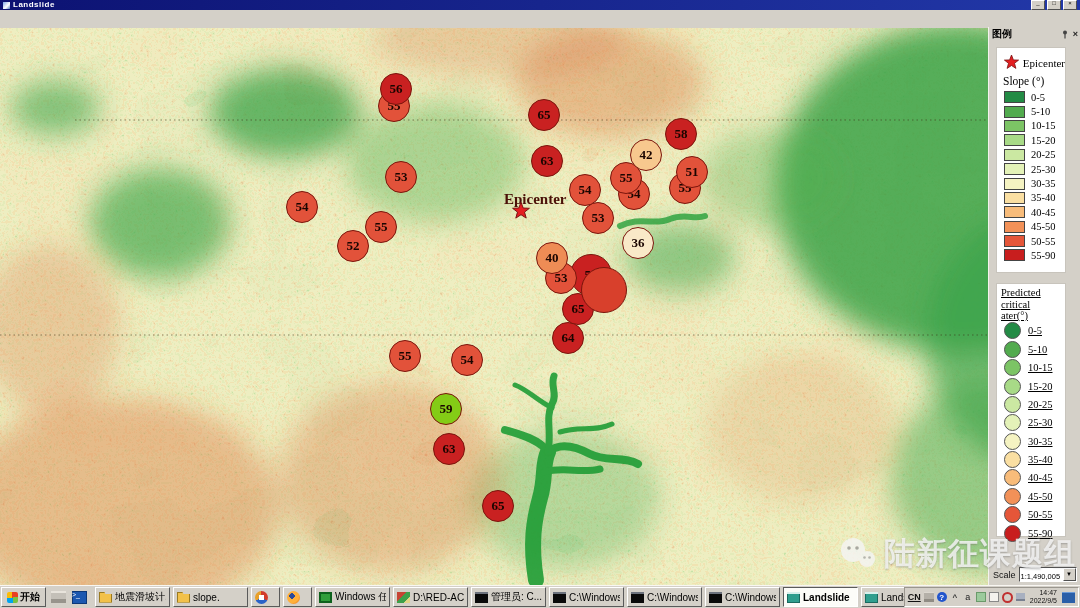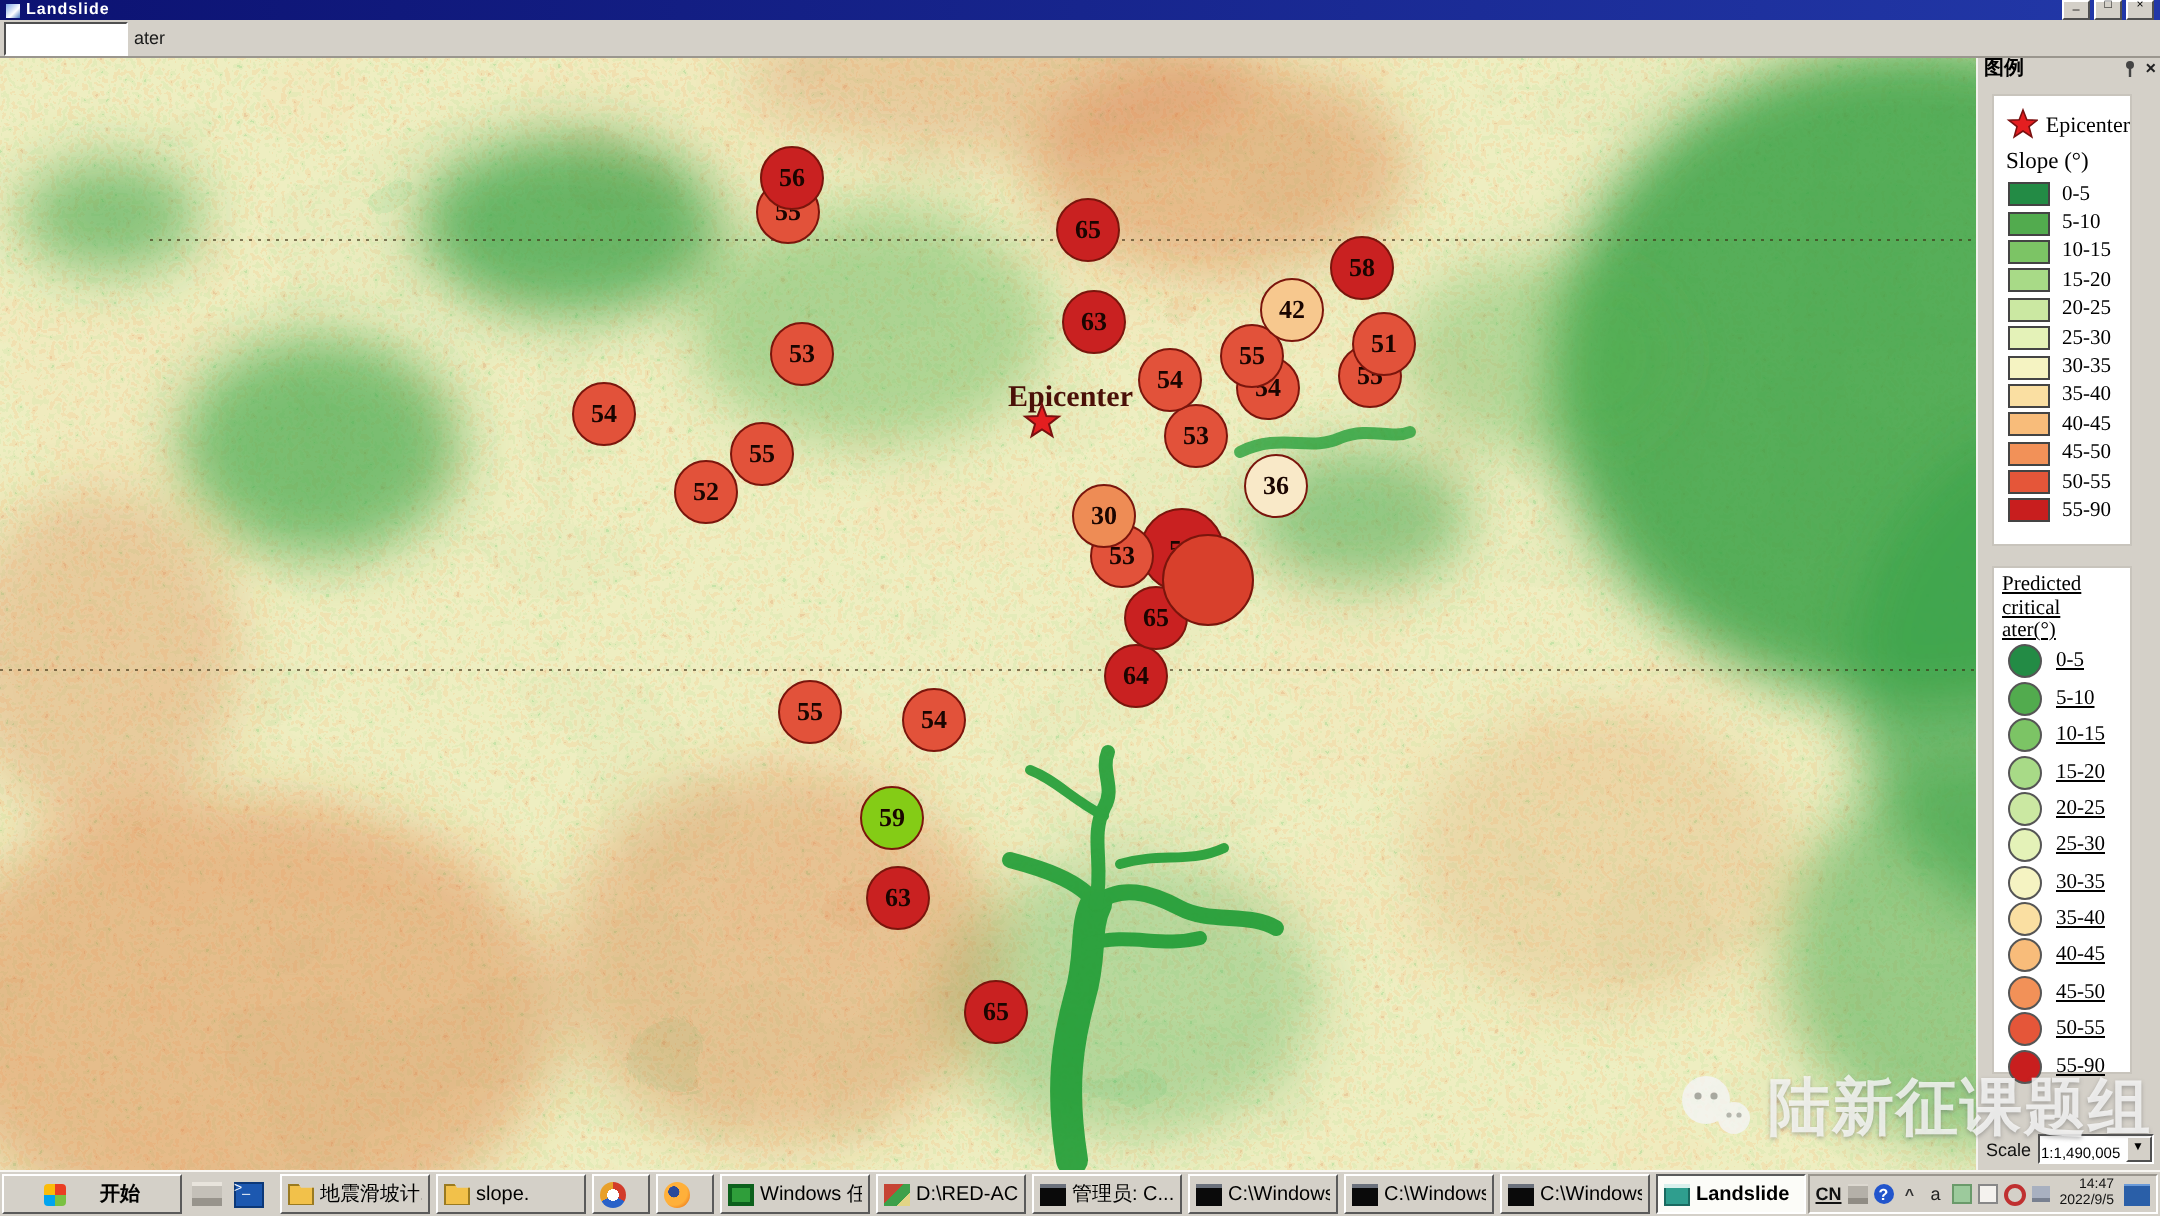--- a/index.html
+++ b/index.html
@@ -47,21 +47,21 @@
   .scombo{width:56px;height:13px;background:#ffffff;border:1px solid;border-color:#505050 #fff #fff #505050;display:flex;align-items:flex-end;}
   .sval{font-size:7.5px;color:#000;flex:1;padding-left:1px;white-space:nowrap;}
   .sarrow{width:11px;height:11px;background:#d4d0c8;border:1px solid;border-color:#fff #505050 #505050 #fff;font-size:6px;line-height:10px;text-align:center;flex:none;}
 
   
   .watermark{position:absolute;left:838px;top:533px;display:flex;align-items:center;gap:6px;z-index:25;pointer-events:none;}
   .wmtext{font-size:31px;font-weight:bold;color:rgba(248,248,248,.82);text-shadow:0 1px 2px rgba(100,100,100,.45);letter-spacing:1px;}
 
   
   .taskbar{position:absolute;left:0;right:0;bottom:0;height:22px;background:#d4d0c8;border-top:1px solid #f8f6f2;display:flex;align-items:center;z-index:40;padding:0 1px;}
-  .startbtn{height:18px;display:flex;align-items:center;gap:17px;padding:0 20px;background:#d4d0c8;border:1px solid;border-color:#fff #5a5a5a #5a5a5a #fff;font-size:10px;font-weight:bold;margin-right:5px;flex:none;}
+  .startbtn{height:18px;display:flex;align-items:center;gap:2px;padding:0 5px;background:#d4d0c8;border:1px solid;border-color:#fff #5a5a5a #5a5a5a #fff;font-size:10px;font-weight:bold;margin-right:5px;flex:none;}
   .qlaunch{display:flex;align-items:center;gap:6px;margin-right:8px;flex:none;}
   .ql{display:inline-flex;align-items:center;justify-content:center;color:#fff;font-size:7px;}
   .tbtns{display:flex;align-items:center;overflow:hidden;flex:1;}
   .tbtn{height:18px;background:#d4d0c8;border:1px solid;border-color:#fff #5a5a5a #5a5a5a #fff;display:flex;align-items:center;gap:3px;padding:0 3px;font-size:10px;color:#000;margin-right:3px;overflow:hidden;white-space:nowrap;flex:none;}
   .tbtn.active{background:#fcfcf8;border-color:#5a5a5a #fff #fff #5a5a5a;font-weight:bold;}
   .tlbl{overflow:hidden;white-space:nowrap;}
   .tray{margin-left:auto;display:flex;align-items:center;gap:3px;height:18px;border:1px solid;border-color:#9a968e #fff #fff #9a968e;padding:0 3px;flex:none;}
   .trlang{font-size:9px;font-weight:bold;color:#111;text-decoration:underline;}
   .tri{width:10px;height:10px;flex:none;display:inline-flex;align-items:center;justify-content:center;}
   .tri-printer{background:#b4b0a8;box-shadow:inset 0 -3px 0 #908c84,inset 0 1px 0 #dcd8d0;}
@@ -96,24 +96,20 @@
   <div class="titlebar">
     <span class="ticon"></span>
     <span class="ttext">Landslide</span>
     <span class="winbtns">
       <span class="winbtn">_</span>
       <span class="winbtn">□</span>
       <span class="winbtn">×</span>
     </span>
   </div>
 
-  <div class="toolbar">
-    <input class="combo" readonly="" value="" style="">
-    <span class="stray">ater</span>
-  </div>
 
   <div class="map">
     <svg width="1080" height="558" viewBox="0 0 1080 558" preserveAspectRatio="none">
       <defs>
         <filter id="patches" x="-5%" y="-5%" width="110%" height="110%">
           <feTurbulence type="fractalNoise" baseFrequency="0.008 0.011" numOctaves="3" seed="17" result="n"></feTurbulence>
           <feColorMatrix in="n" type="matrix" values="1 0 0 0 0 1 0 0 0 0 1 0 0 0 0 0 0 0 0 1"></feColorMatrix>
           <feComponentTransfer>
             <feFuncR type="discrete" tableValues="0.45 0.78 0.88 0.93 0.88"></feFuncR>
             <feFuncG type="discrete" tableValues="0.75 0.85 0.88 0.82 0.62"></feFuncG>
@@ -173,21 +169,21 @@
       <div class="pt" style="left: 482px; top: 490px; height: 30px; width: 30px; background: rgb(201, 33, 33);">65</div>
       <div class="pt" style="left: 433px; top: 433px; height: 30px; width: 30px; background: rgb(201, 33, 33);">63</div>
       <div class="pt" style="left: 430px; top: 393px; height: 30px; width: 30px; background: #84cc16;">59</div>
       <div class="pt" style="left: 451px; top: 344px; height: 30px; width: 30px; background: rgb(226, 82, 58);">54</div>
       <div class="pt" style="left: 389px; top: 340px; height: 30px; width: 30px; background: rgb(226, 82, 58);">55</div>
       <div class="pt" style="left: 552px; top: 322px; height: 30px; width: 30px; background: rgb(201, 33, 33);">64</div>
       <div class="pt" style="left: 562px; top: 293px; height: 30px; width: 30px; background: rgb(201, 33, 33);">65</div>
       <div class="pt" style="left: 570px; top: 254px; height: 40px; width: 40px; background: rgb(201, 33, 33);">58</div>
       <div class="pt" style="left: 545px; top: 262px; height: 30px; width: 30px; background: rgb(226, 82, 58);">53</div>
       <div class="pt" style="left: 581px; top: 267px; height: 44px; width: 44px; background: rgb(216, 64, 44);"></div>
-      <div class="pt" style="left: 536px; top: 242px; height: 30px; width: 30px; background: rgb(238, 140, 85);">30</div>
+      <div class="pt" style="left: 536px; top: 242px; height: 30px; width: 30px; background: rgb(238, 140, 85);">40</div>
       <div class="pt" style="left: 337px; top: 230px; height: 30px; width: 30px; background: rgb(226, 82, 58);">52</div>
       <div class="pt" style="left: 622px; top: 227px; height: 30px; width: 30px; background: rgb(249, 233, 200);">36</div>
       <div class="pt" style="left: 365px; top: 211px; height: 30px; width: 30px; background: rgb(226, 82, 58);">55</div>
       <div class="pt" style="left: 582px; top: 202px; height: 30px; width: 30px; background: rgb(226, 82, 58);">53</div>
       <div class="pt" style="left: 286px; top: 191px; height: 30px; width: 30px; background: rgb(226, 82, 58);">54</div>
       <div class="pt" style="left: 618px; top: 178px; height: 30px; width: 30px; background: rgb(226, 82, 58);">54</div>
       <div class="pt" style="left: 569px; top: 174px; height: 30px; width: 30px; background: rgb(226, 82, 58);">54</div>
       <div class="pt" style="left: 669px; top: 172px; height: 30px; width: 30px; background: rgb(226, 82, 58);">55</div>
       <div class="pt" style="left: 610px; top: 162px; height: 30px; width: 30px; background: rgb(226, 82, 58);">55</div>
       <div class="pt" style="left: 385px; top: 161px; height: 30px; width: 30px; background: rgb(226, 82, 58);">53</div>

